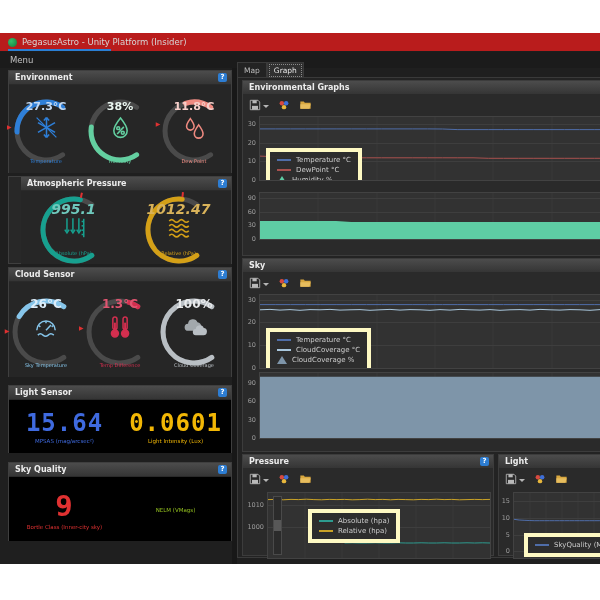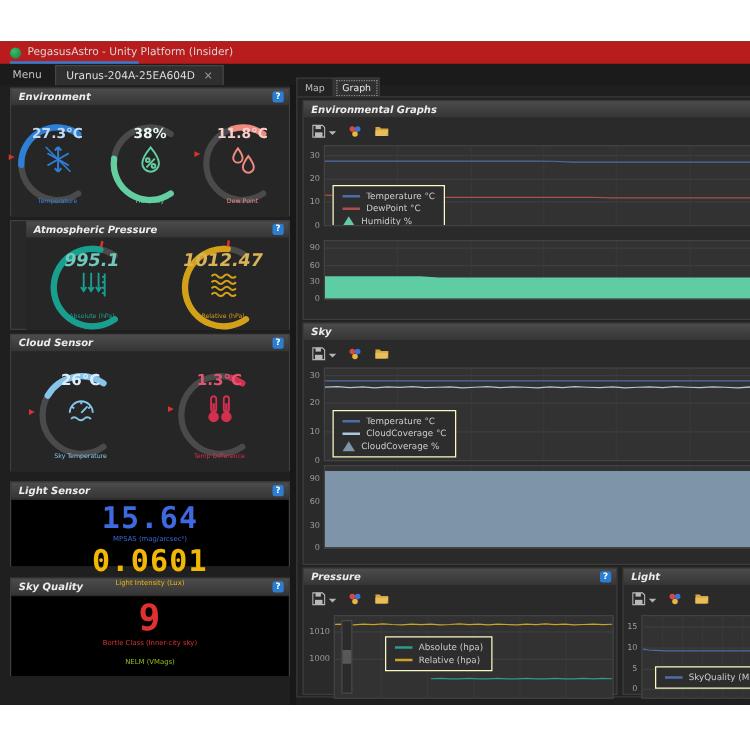--- a/index.html
+++ b/index.html
@@ -23,21 +23,21 @@
   .device-tab span{font-size:8.5px;color:#dddddd;white-space:nowrap;}
   .tab-close{color:#9a9a9a!important;font-size:9px!important;}
 
   .content{position:absolute;left:0;top:35px;right:0;bottom:0;background:#1f1f1f;}
   .splitter{position:absolute;left:232px;top:0;width:5px;bottom:0;background:#181818;}
 
   
   .panel{background:#282828;border:1px solid #3f3f3f;box-sizing:border-box;}
   .panel-header{height:13px;background:linear-gradient(#4c4c4c,#353535);display:flex;align-items:center;
                 padding:0 4px 0 6px;border-bottom:1px solid #2a2a2a;}
-  .panel-title{font-size:8px;font-weight:bold;color:#ececec;flex:1;white-space:nowrap;font-style:italic;}
+  .panel-title{font-size:8px;font-weight:bold;color:#ececec;flex:1;white-space:nowrap;}
   .help-icon{width:9px;height:9px;background:#2d7dd2;border-radius:2px;color:#fff;font-size:7px;
              line-height:9px;text-align:center;font-weight:bold;flex:none;}
 
   
   .left-col{position:absolute;left:8px;top:2px;width:224px;}
   .p-env{height:103px;margin-bottom:3px;}
   .p-ap{height:88px;margin-bottom:3px;padding-left:12px;}
   .p-cloud{height:110px;margin-bottom:8px;}
   .p-light{height:68px;margin-bottom:9px;}
   .p-skyq{height:79px;}
@@ -54,21 +54,21 @@
   .gauge-lg .gval{font-size:12px;}
   .gicon{position:absolute;top:33%;width:100%;display:flex;justify-content:center;}
   .gauge-sm .gicon svg{width:25px;height:25px;}
   .gauge-md .gicon svg{width:26px;height:26px;}
   .gauge-lg .gicon svg{width:26px;height:26px;}
   .glabel{position:absolute;bottom:8%;width:100%;text-align:center;font-size:5px;}
   .gauge-md .glabel{bottom:10%;}
   .garrow{position:absolute;color:#e03131;font-size:6px;transform:translate(-50%,-50%);}
 
   
-  .seg-body{height:calc(100% - 13px);background:#000;display:flex;flex-direction:column;}
+  .seg-body{height:calc(100% - 13px);background:#000;display:flex;}
   .seg{flex:1;display:flex;flex-direction:column;align-items:center;justify-content:center;}
   .seg-val{font-family:"DejaVu Sans Mono","Liberation Mono",monospace;font-weight:bold;letter-spacing:1px;}
   .p-light .seg-val{font-size:24px;}
   .p-skyq .seg-val{font-size:29px;}
   .seg-label{font-size:5.5px;margin-top:1px;}
 
   
   .view-tabs{position:absolute;left:237px;top:-6px;height:15px;display:flex;}
   .vtab{height:15px;padding:0 6px;font-size:7.5px;color:#bdbdbd;display:flex;align-items:center;
         background:#232323;border:1px solid #3a3a3a;}
@@ -92,21 +92,21 @@
   #rp-sky .cr1{height:75px;margin-top:4px;}
   #rp-sky .cr2{height:67px;margin-top:3px;}
   #rp-pressure .cr1{height:67px;margin-top:6px;}
   #rp-light .cr1{height:67px;margin-top:6px;}
   .yaxis{position:relative;width:16px;flex:none;}
   .yaxis-w{width:24px;}
   .yaxis-n{width:14px;}
   .yaxis span{position:absolute;right:3px;font-size:6.5px;color:#9c9c9c;}
   .plot{position:relative;flex:1;background:#323232;border:1px solid #424242;overflow:hidden;}
 
-  .legend{position:absolute;background:rgba(45,45,45,0.95);border:1px solid #fef9c3;padding:3px 7px;}
+  .legend{position:absolute;background:rgba(45,45,45,0.95);border:4px solid #fef9c3;padding:3px 7px;}
   .lrow{display:flex;align-items:center;gap:5px;height:10px;}
   .lrow span{font-size:7px;color:#cccccc;white-space:nowrap;}
   .lin{width:14px;height:2px;flex:none;}
   .tri{width:0;height:0;border-left:5px solid transparent;border-right:5px solid transparent;
        border-bottom:8px solid #888;flex:none;}
 
   .vslider{position:absolute;left:5px;top:3px;bottom:3px;width:7px;background:#2b2b2b;border:1px solid #4a4a4a;}
   .vslider i{position:absolute;left:0;right:0;top:40%;height:11px;background:#585858;}
 </style>
 </head>
@@ -116,24 +116,20 @@
   <div class="window">
 
     <div class="titlebar">
       <span class="app-dot"></span>
       <span class="app-title">PegasusAstro - Unity Platform (Insider)</span>
       <div class="title-underline"></div>
     </div>
 
     <div class="tabbar">
       <span class="menu-label">Menu</span>
-      <div class="device-tab">
-        <span>Uranus-204A-25EA604D</span>
-        <span class="tab-close">×</span>
-      </div>
     </div>
 
     <div class="content">
       <div class="splitter"></div>
 
       <div class="left-col">
 
         <div class="panel p-env">
           <div class="panel-header">
             <span class="panel-title">Environment</span>
@@ -283,20 +279,34 @@
                   <svg viewBox="0 0 24 24" fill="none" stroke="#d32f4f" stroke-width="1.4">
                     <rect x="5.4" y="2.8" width="3.8" height="11.5" rx="1.9"></rect>
                     <circle cx="7.3" cy="18" r="3.2" fill="#d32f4f"></circle>
                     <line x1="7.3" y1="8" x2="7.3" y2="15" stroke-width="1.8"></line>
                     <rect x="14.8" y="2.8" width="3.8" height="11.5" rx="1.9"></rect>
                     <circle cx="16.7" cy="18" r="3.2" fill="#d32f4f"></circle>
                     <line x1="16.7" y1="8" x2="16.7" y2="15" stroke-width="1.8"></line>
                   </svg>
                 </div>
                 <div class="glabel" style="color: rgb(211, 47, 79);">Temp Difference</div>
+              </div>
+            <div class="gauge gauge-lg">
+                <svg class="ring" width="74" height="92">
+                  <path d="M54.8 73.4 A31 31 0 1 1 54.8 22.6" stroke="#4a4a4a" stroke-width="5" fill="none" stroke-linecap="round"></path>
+                  <path d="M54.8 73.4 A31 31 0 1 1 54.8 22.6" stroke="#b9bfc4" stroke-width="5" fill="none" stroke-linecap="round"></path>
+                </svg>
+                <div class="gval" style="color: rgb(233, 235, 237);">100%</div>
+                <div class="gicon">
+                  <svg viewBox="0 0 24 24" fill="#b9bfc4">
+                    <path d="M6.8 15.5a3.3 3.3 0 0 1-.3-6.6 4.5 4.5 0 0 1 8.7-1.2 3.5 3.5 0 0 1-.7 7.8Z" opacity="0.85"></path>
+                    <path d="M13.8 19.5a2.8 2.8 0 0 1-.2-5.6 3.8 3.8 0 0 1 7.4-.9 2.9 2.9 0 0 1-.7 6.5Z"></path>
+                  </svg>
+                </div>
+                <div class="glabel" style="color: rgb(185, 191, 196);">Cloud Coverage</div>
               </div>
           </div>
         </div>
 
         <div class="panel p-light">
           <div class="panel-header">
             <span class="panel-title">Light Sensor</span>
             <span class="help-icon">?</span>
           </div>
           <div class="seg-body">

